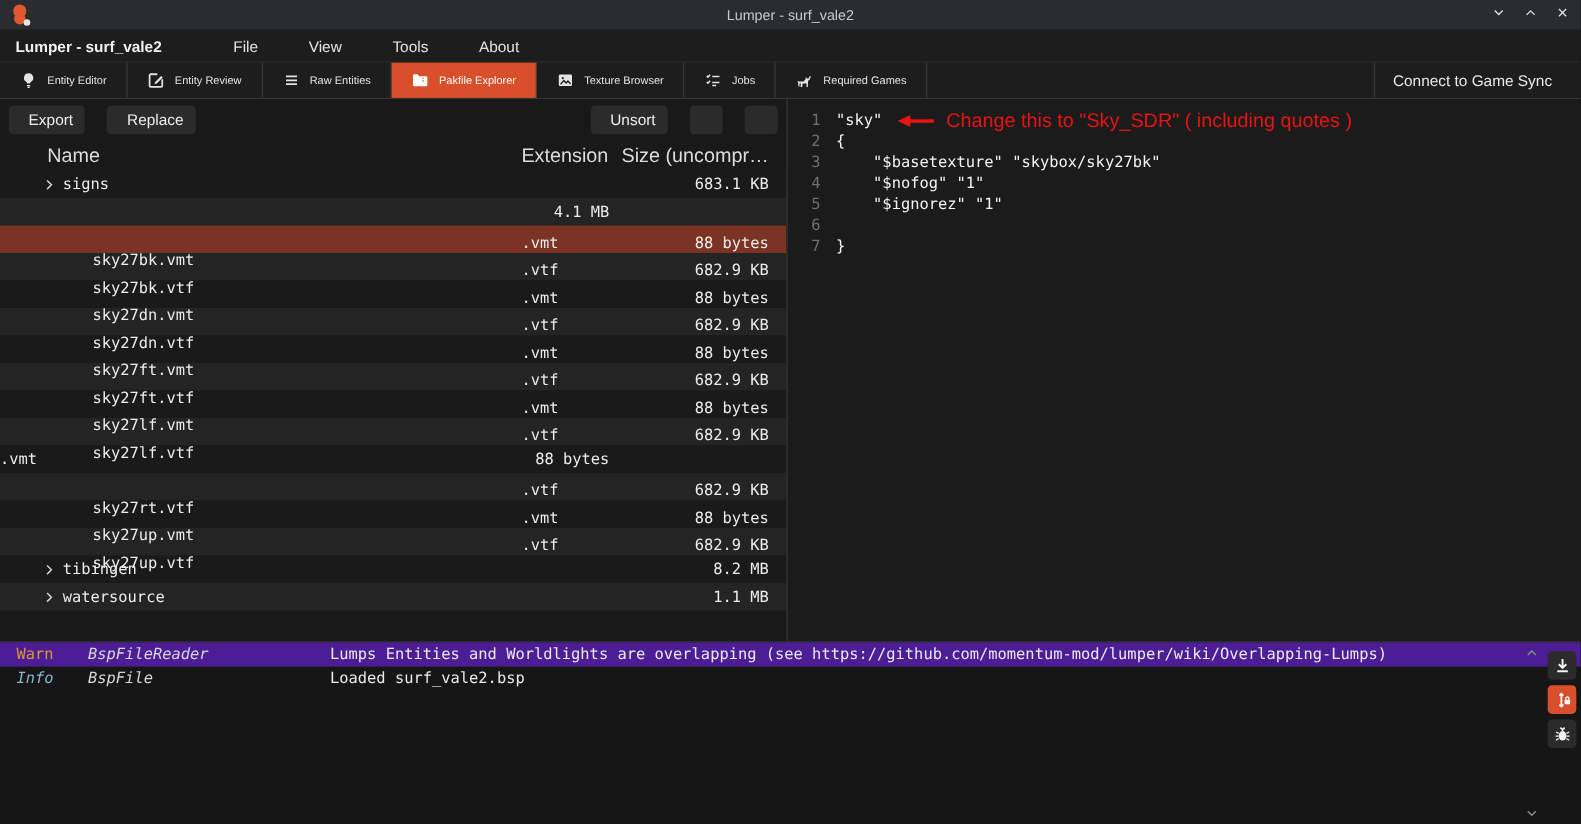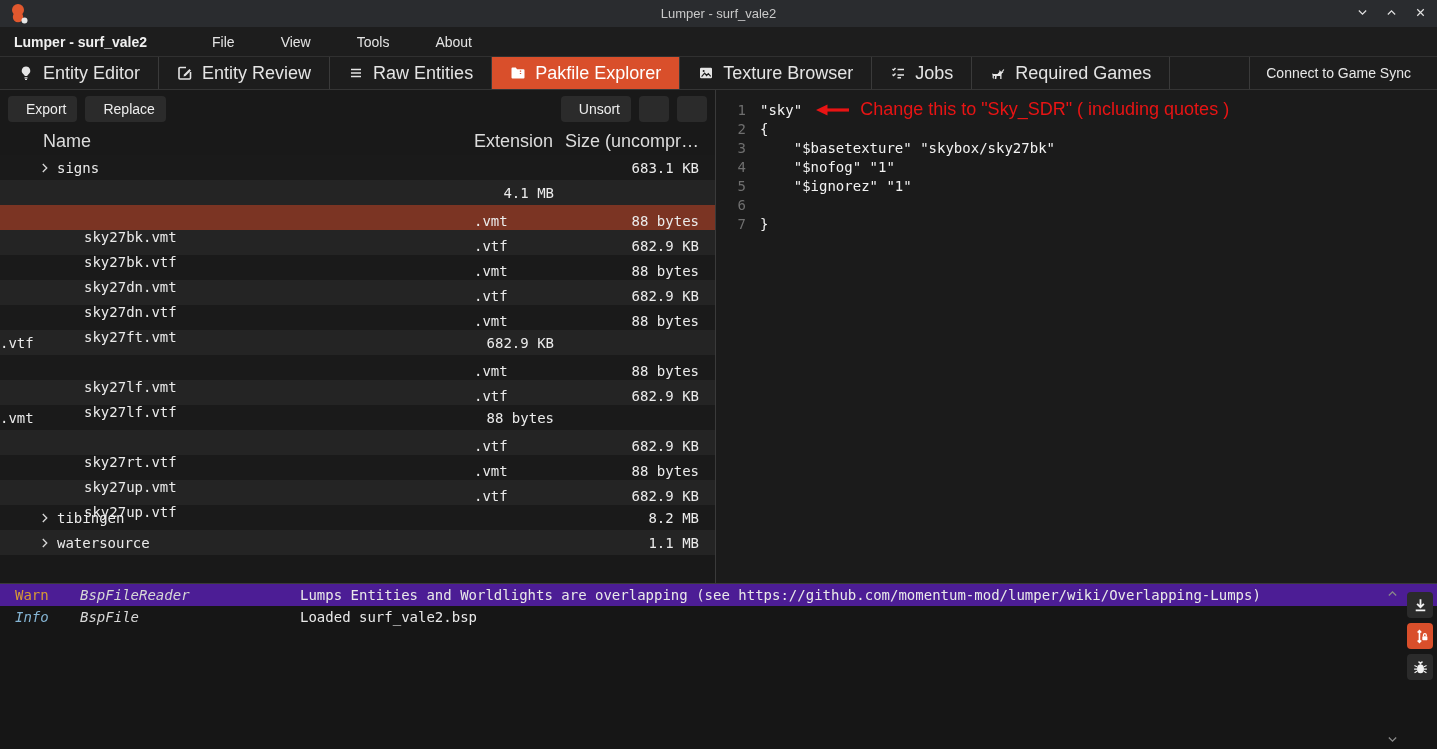--- a/index.html
+++ b/index.html
@@ -20,34 +20,34 @@
   
   .menubar { height:30px; background:#1d1d1d; display:flex; align-items:center;
              padding-left:14px; flex:none; border-bottom:1px solid #303030; }
   .app-label { color:#f0f0f0; font-weight:bold; font-size:14px; margin-right:42px; }
   .menu-item { color:#e4e4e4; font-size:14px; padding:0 23px; cursor:default; }
 
   
   .tabbar { height:33px; background:#1d1d1d; display:flex; align-items:stretch;
             flex:none; border-bottom:1px solid #353535; }
   .tab { display:flex; align-items:center; gap:9px; padding:0 18px;
-         border-right:1px solid #3a3a3a; color:#e4e4e4; font-size:18px; }
+         border-right:1px solid #3a3a3a; color:#e4e4e4; font-size:10px; }
   .tab.active { background:#d94f2b; color:#ffffff; }
   .tab .icon svg { width:16px; height:16px; display:block; }
   .tab-spacer { flex:1; }
   .game-sync { display:flex; align-items:center; gap:10px; padding:0 16px;
                border-left:1px solid #3a3a3a; color:#e8e8e8; font-size:14px; }
 
   
   .main { flex:1; display:flex; min-height:0; }
   .left-panel { width:715px; flex:none; display:flex; flex-direction:column; background:#191919; }
   .right-panel { flex:1; border-left:1px solid #3a3a3a; background:#1b1b1b; overflow:hidden; }
 
   
-  .toolbar { height:38px; display:flex; align-items:center; padding:0 8px; gap:8px; flex:none; }
+  .toolbar { height:38px; display:flex; align-items:center; padding:0 8px; gap:20px; flex:none; }
   .btn { display:flex; align-items:center; gap:7px; background:#2b2b2b; color:#ededed;
          border:none; border-radius:4px; height:26px; padding:0 11px; font-size:14px;
          font-family:"Liberation Sans", sans-serif; }
   .btn.icon-only { width:30px; justify-content:center; padding:0; }
   .toolbar .spacer { margin-left:auto; }
 
   
   .grid-cols { display:grid; grid-template-columns:1fr 80px 145px; padding-right:16px; }
   .table-header { height:27px; align-items:center; color:#dcdcdc; font-size:18px; flex:none;margin-left:35px; }
   .table-header .col-name { padding-left:8px; }
@@ -278,20 +278,23 @@
             <span class="cell-size">682.9 KB</span>
           </div>
           <div class="grid-cols row file">
             <div class="name-cell">
               <span>sky27ft.vmt</span>
             </div>
             <span class="cell-ext">.vmt</span>
             <span class="cell-size">88 bytes</span>
           </div>
           <div class="grid-cols row file">
+            <div class="name-cell">
+              <span>sky27ft.vtf</span>
+            </div>
             <span class="cell-ext">.vtf</span>
             <span class="cell-size">682.9 KB</span>
           </div>
           <div class="grid-cols row file">
             <div class="name-cell">
               <span>sky27lf.vmt</span>
             </div>
             <span class="cell-ext">.vmt</span>
             <span class="cell-size">88 bytes</span>
           </div>

